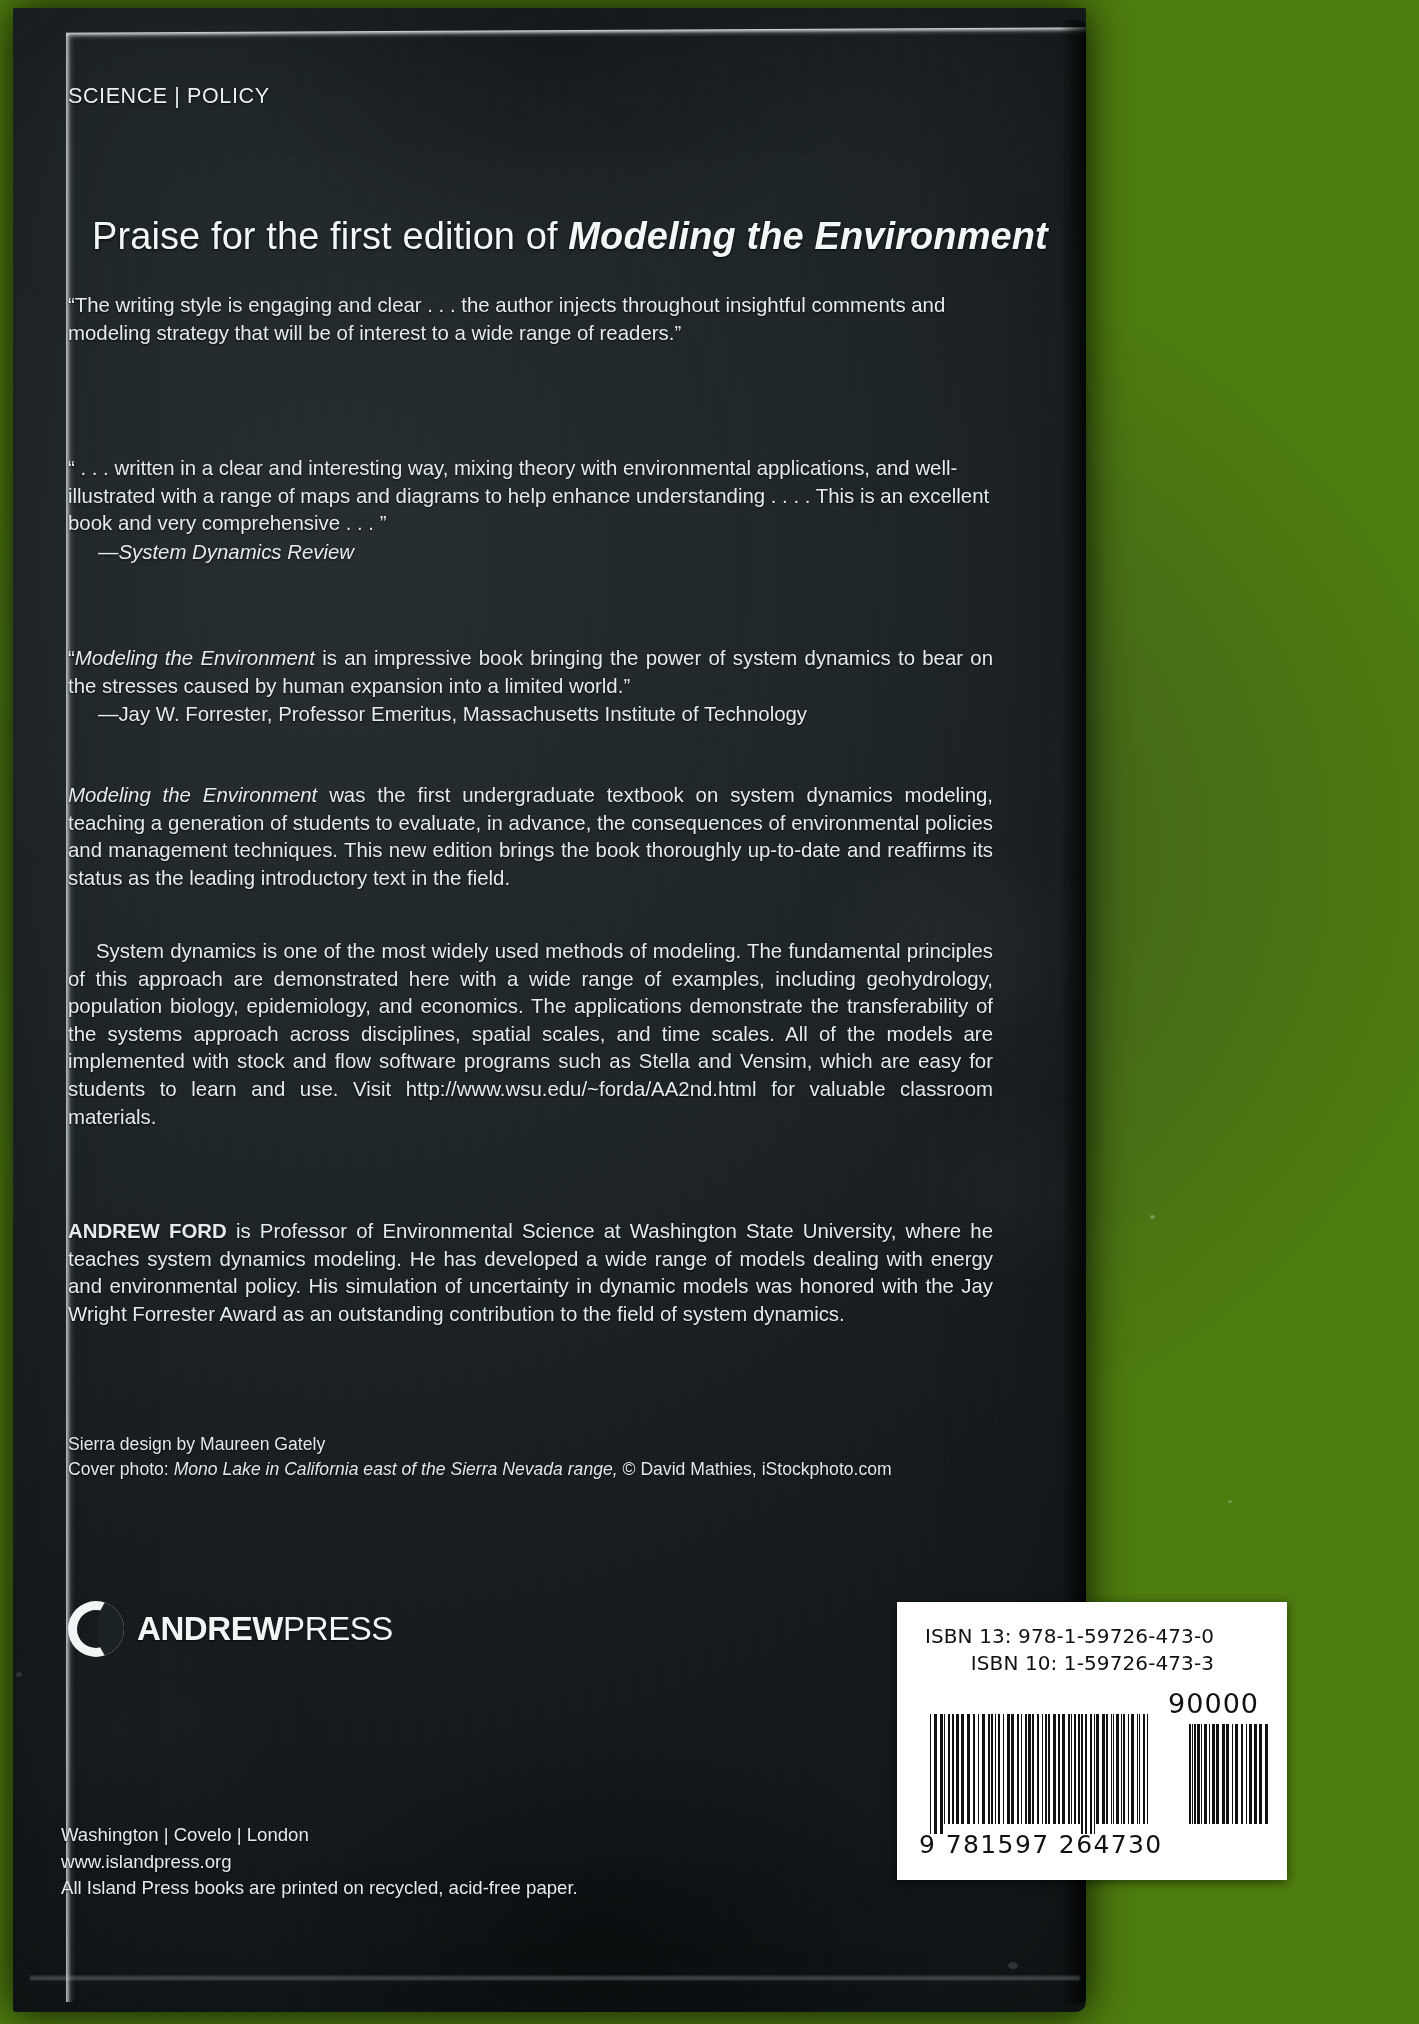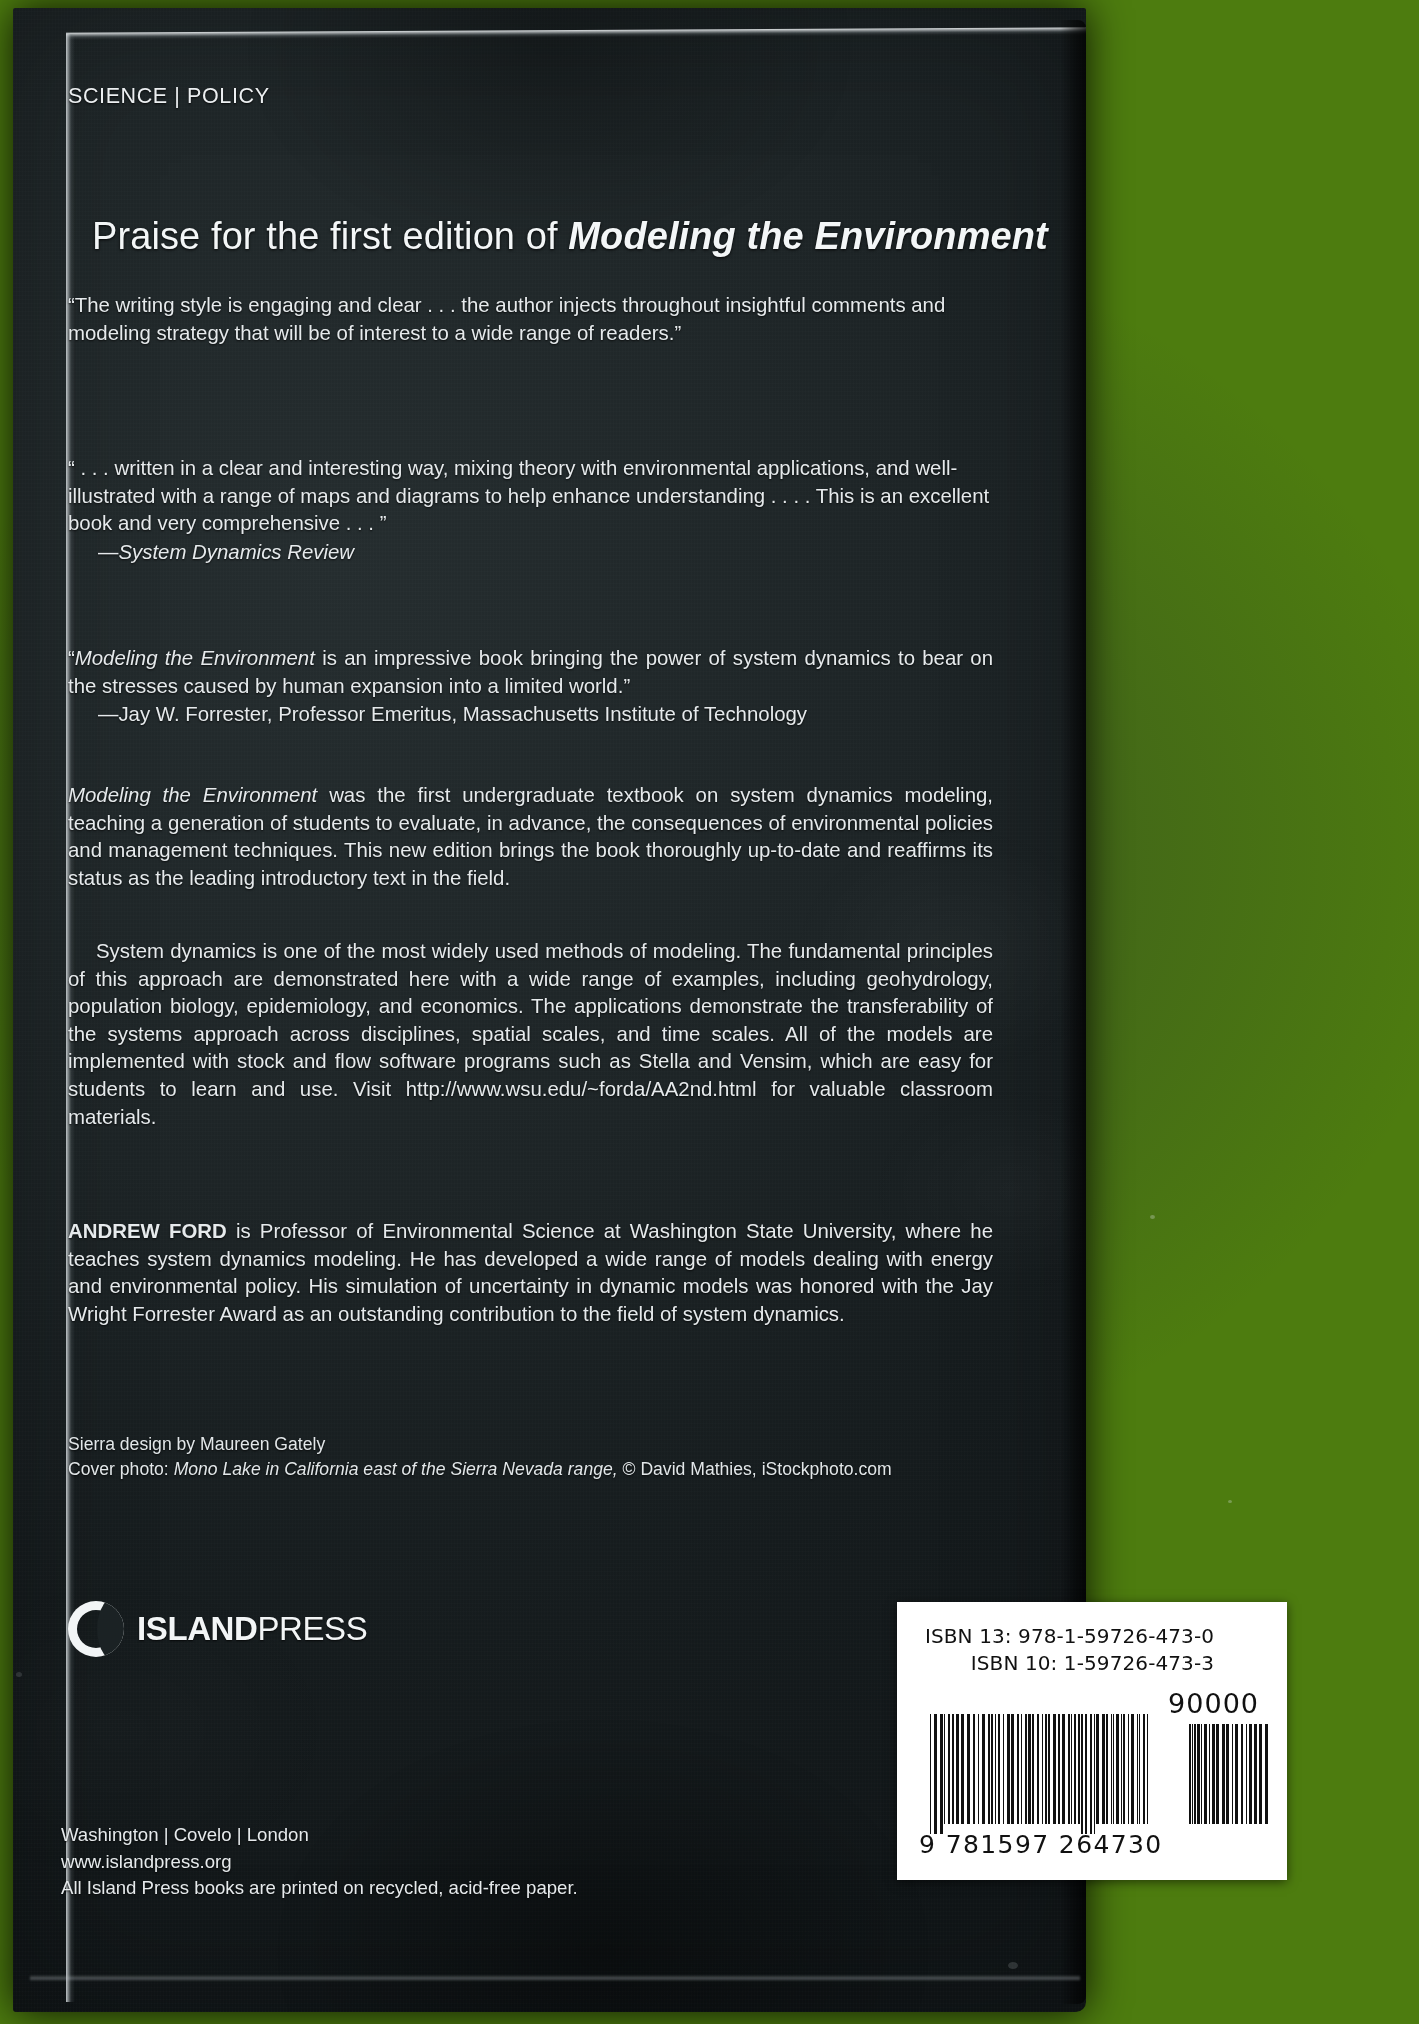--- a/index.html
+++ b/index.html
@@ -348,21 +348,21 @@
 
     <div class="col just" style="top:1218px;"><span class="bold">ANDREW FORD</span><span> is Professor of Environmental Science at Washington State University, where he teaches system dynamics modeling. He has developed a wide range of models dealing with energy and environmental policy. His simulation of uncertainty in dynamic models was honored with the Jay Wright Forrester Award as an outstanding contribution to the field of system dynamics.</span></div>
 
     <div class="credits" style="top:1432px;">
       <div>Sierra design by Maureen Gately</div>
       <div><span>Cover photo: </span><span class="ital">Mono Lake in California east of the Sierra Nevada range,</span><span> © David Mathies, iStockphoto.com</span></div>
     </div>
 
     <div id="publisher-logo">
       <div class="logo-mark"></div>
-      <div class="logo-word"><span class="w1">ISLAND</span><span class="w2">PRESS</span></div>
+      <div class="logo-word"><span class="w1">ANDREW</span><span class="w2">PRESS</span></div>
     </div>
 
     <div class="footer">
       <div>Washington | Covelo | London</div>
       <div>www.islandpress.org</div>
       <div>All Island Press books are printed on recycled, acid-free paper.</div>
     </div>
 
   </div>
 

